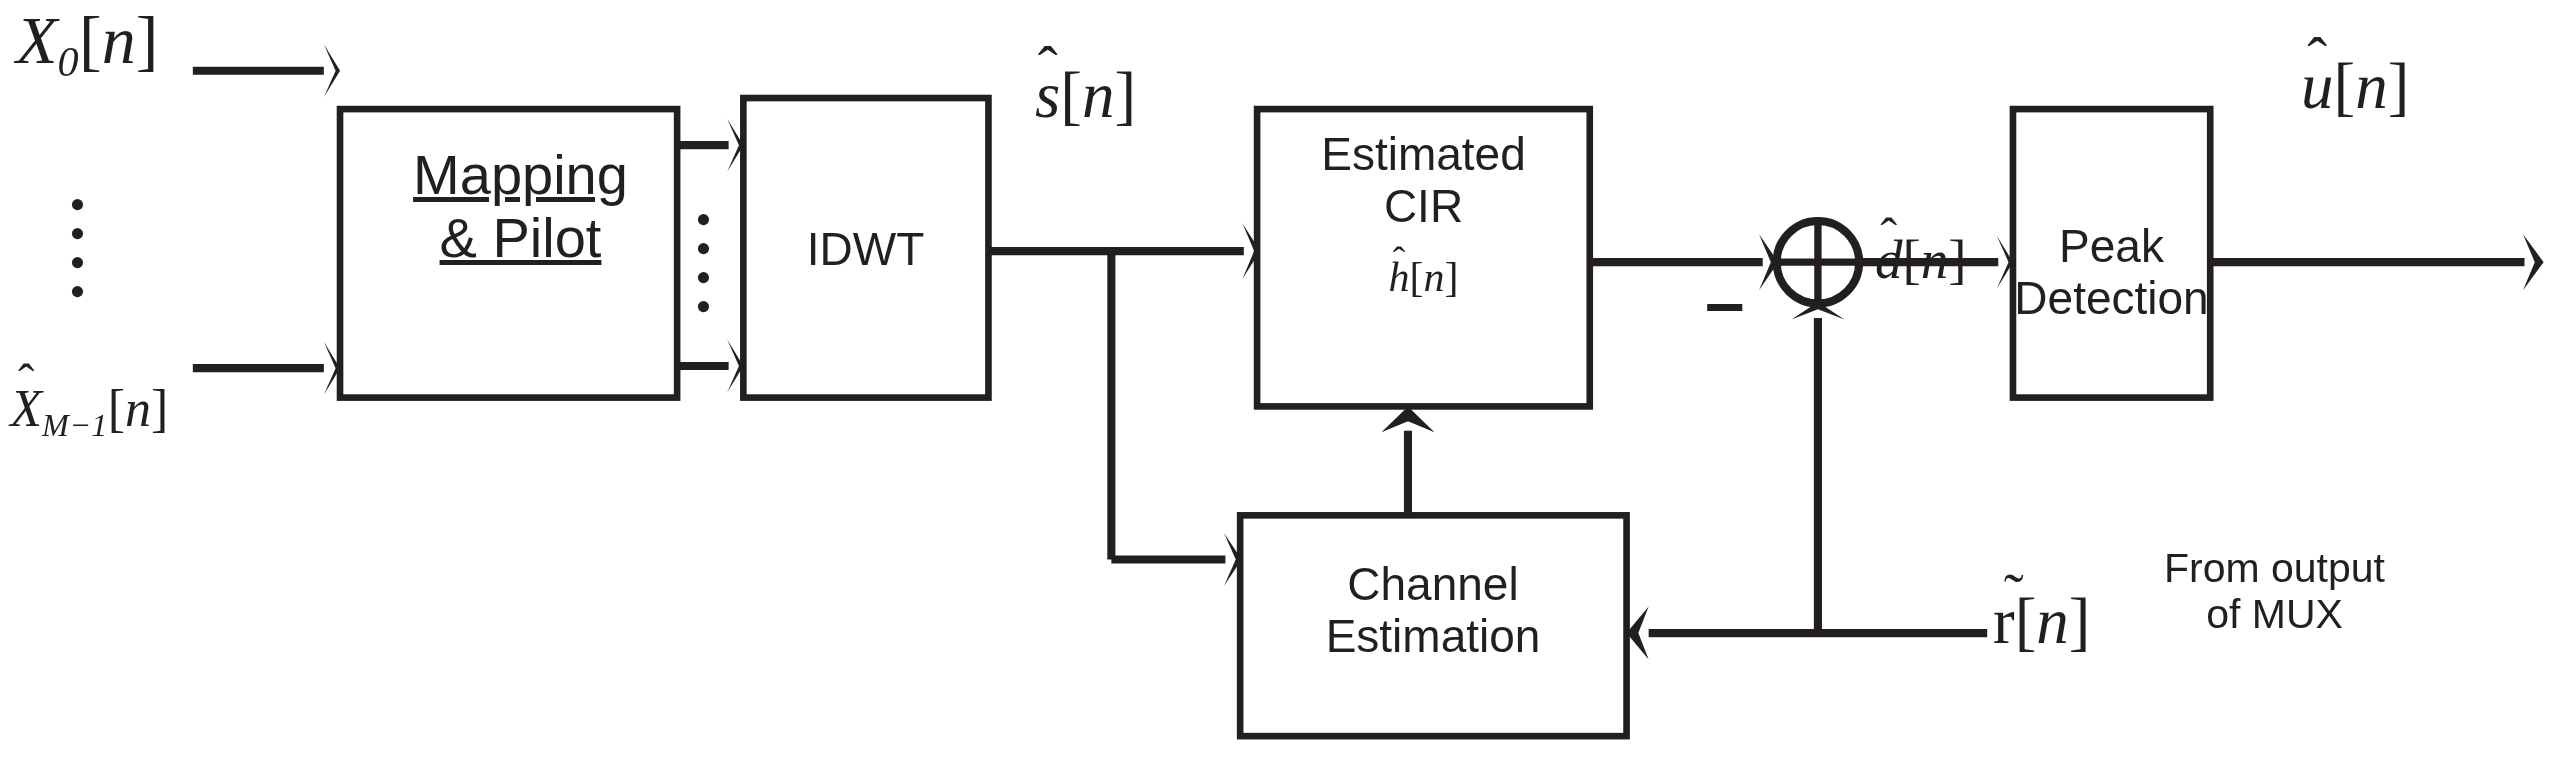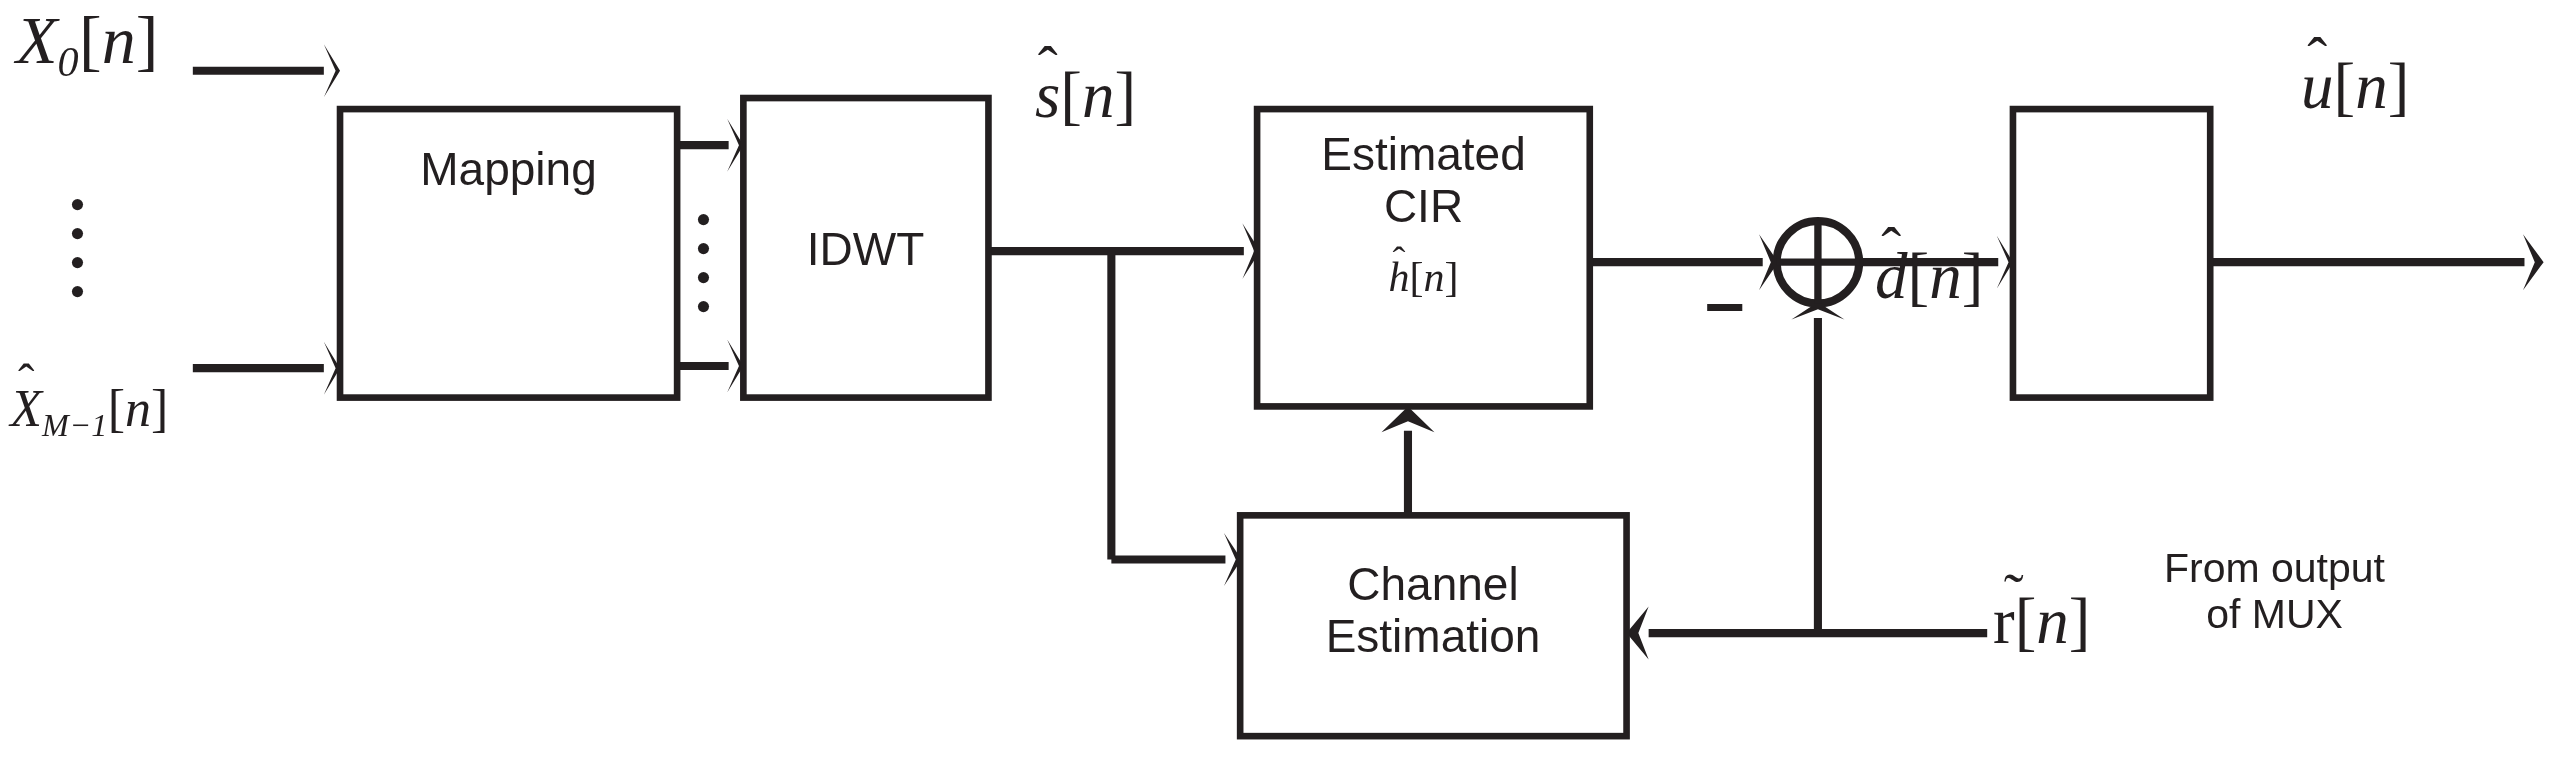--- a/index.html
+++ b/index.html
@@ -159,33 +159,38 @@
     <rect class="blk" x="2735" y="148" width="268" height="392"></rect>
     <rect class="blk" x="1685" y="700" width="525" height="300"></rect>
 
     <g>
       <circle class="sumcircle" cx="2470" cy="356" r="56"></circle>
       <line class="wire-thin" x1="2414" y1="356" x2="2526" y2="356"></line>
       <line class="wire-thin" x1="2470" y1="300" x2="2470" y2="412"></line>
     </g>
   </svg>
 
-  <div class="notebox" style="left:340px; top:144px; width:337px; font-size:46px;">
+  <div class="notebox" style="left:352px; top:144px; width:337px; font-size:56px;text-decoration:underline;">
     <div>Mapping</div>
+    <div>&amp; Pilot</div>
   </div>
 
   <div class="notebox" style="left:743px; top:224px; width:245px; font-size:46px;">
     <div>IDWT</div>
   </div>
 
   <div class="notebox" style="left:1257px; top:129px; width:333px; font-size:46px;">
     <div>Estimated</div>
     <div>CIR</div>
   </div>
 
+  <div class="notebox" style="left:1998px; top:221px; width:227px; font-size:46px;">
+    <div>Peak</div>
+    <div>Detection</div>
+  </div>
 
   <div class="notebox" style="left:1240px; top:559px; width:386px; font-size:46px;">
     <div>Channel</div>
     <div>Estimation</div>
   </div>
 
   <div class="mathlbl" style="left:16px; top:5.9px; font-size:68px;">
     <span class="hatwrap"><span class="hatmark" style="top:-0.52em; font-size:0.95em;">̂</span><span class="it">X</span></span><span class="sub">0</span><span class="brk">[<span class="it">n</span>]</span>
   </div>
 
@@ -214,21 +219,21 @@
   <div class="mathlbl" style="left:1035px; top:63px; font-size:65px;text-align:center;">
     <span class="hatwrap"><span class="hatmark" style="top:-0.42em; font-size:0.92em;">̂</span><span class="it">s</span></span><span class="brk">[<span class="it">n</span>]</span>
   </div>
 
   <div class="mathlbl" style="left:1317px; top:256px; width:213px; text-align:center; font-size:42px;">
     <span class="hatwrap"><span class="hatmark" style="top:-0.40em; font-size:0.92em;">̂</span><span class="it">h</span></span><span class="brk">[<span class="it">n</span>]</span>
   </div>
 
   <div class="mathlbl" style="left:1705px; top:266px; font-size:71px; font-family:'Liberation Sans', sans-serif; font-weight:bold;">–</div>
 
-  <div class="mathlbl" style="left:1875px; top:244px; font-size:65px;">
+  <div class="mathlbl" style="left:1875px; top:232px; font-size:55px;">
     <span class="hatwrap"><span class="hatmark" style="top:-0.42em; font-size:0.92em;">̂</span><span class="it">d</span></span><span class="brk">[<span class="it">n</span>]</span>
   </div>
 
   <div class="mathlbl" style="left:2301px; top:54px; font-size:65px;text-align:right;">
     <span class="hatwrap"><span class="hatmark" style="top:-0.42em; font-size:0.92em;">̂</span><span class="it">u</span></span><span class="brk">[<span class="it">n</span>]</span>
   </div>
 
   <div class="mathlbl" style="left:1993px; top:589px; font-size:65px;">
     <span class="hatwrap"><span class="hatmark" style="top:-0.40em; font-size:0.92em;">̃</span><span class="up" style="font-family:'Liberation Serif', serif;">r</span></span><span class="brk">[<span class="it">n</span>]</span>
   </div>

